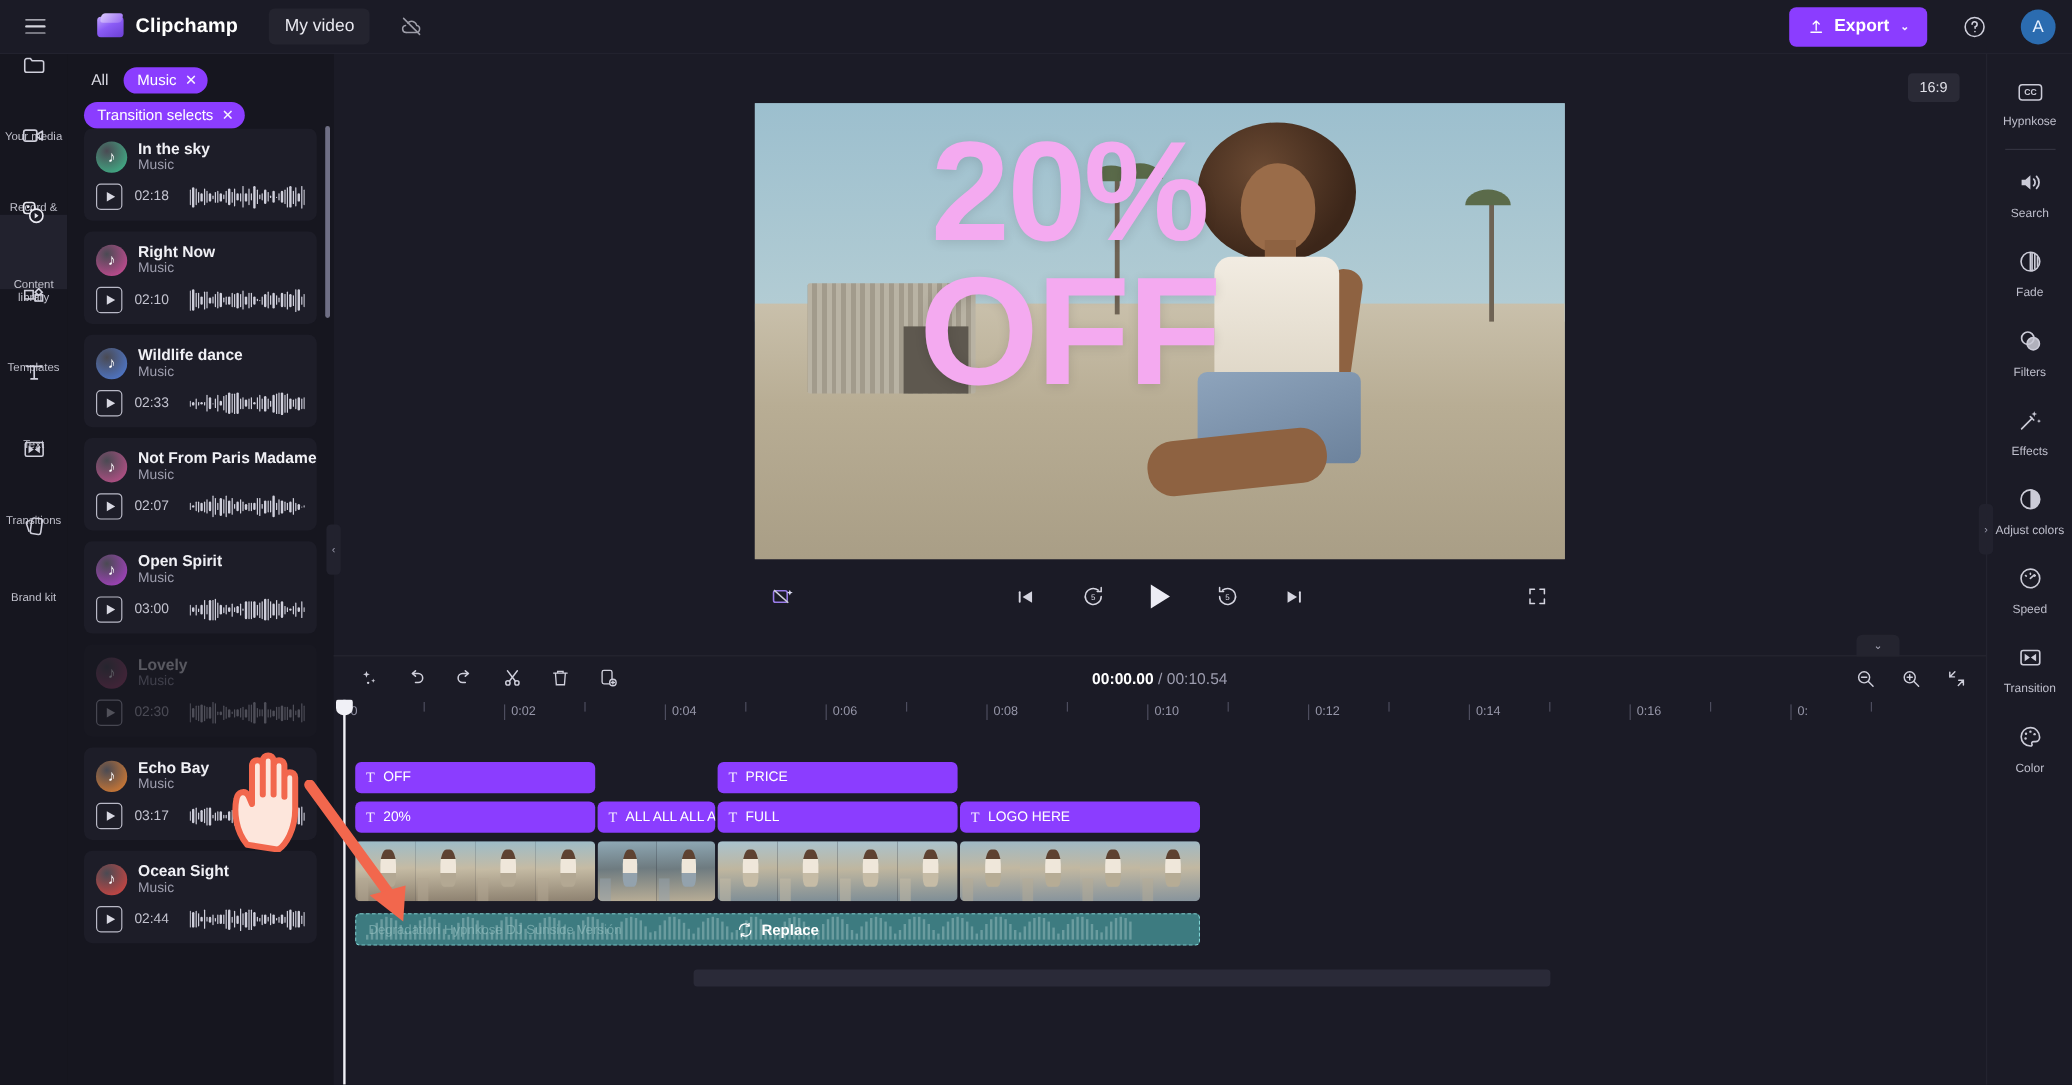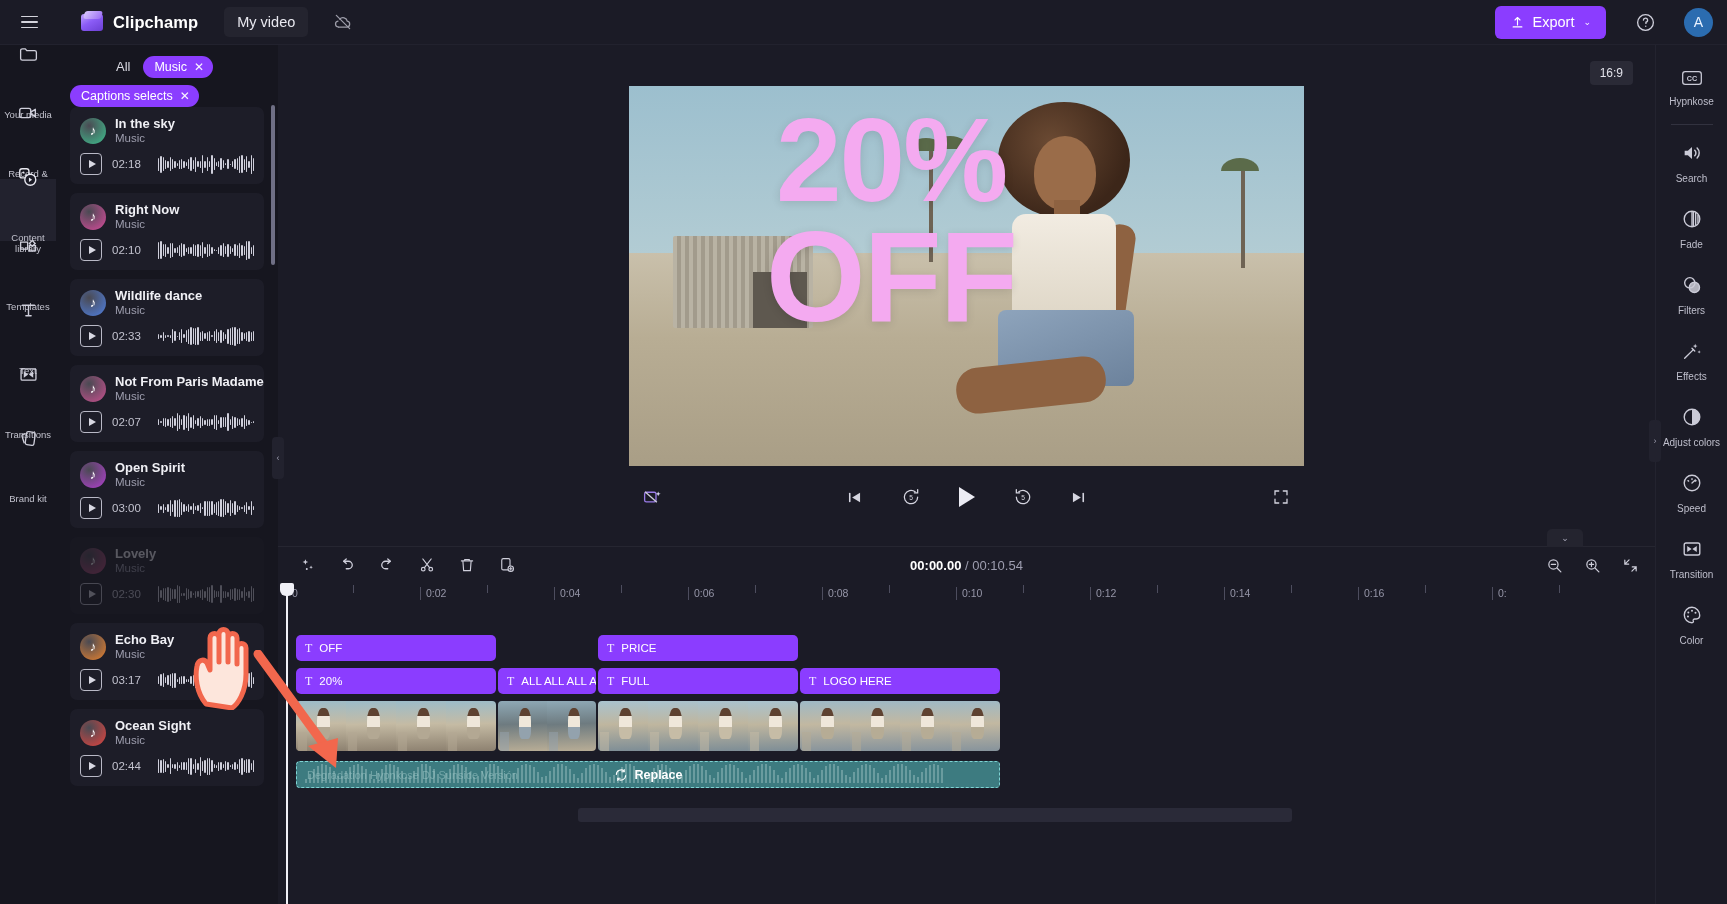--- a/index.html
+++ b/index.html
@@ -30,21 +30,21 @@
   .brand-name { font-size: 16.5px; font-weight: 600; letter-spacing: .1px; color: #fff; }
   .proj-name {
     margin-left: 14px; font-size: 14.5px; color: #e9e9f0;
     background: #24242f; border-radius: 5px; padding: 7px 13px; cursor: text;
   }
   .cloudoff { margin-left: 10px; width: 26px; height: 26px; display:flex; align-items:center; justify-content:center; opacity:.72; }
   .topbar-spacer { flex: 1; }
   .export-btn {
     display: flex; align-items: center; gap: 8px; background: #8b3dff; color: #fff;
     border: none; border-radius: 6px; height: 33px; padding: 0 15px; font-size: 14.5px;
-    font-family: inherit; font-weight: 400; cursor: pointer;
+    font-family: inherit; font-weight: 700; cursor: pointer;
   }
   .export-btn .caret { font-size: 9px; opacity: .95; margin-left:1px;}
   .help-btn { width: 30px; height: 30px; border-radius: 50%; display: flex; align-items: center;
     justify-content: center; margin-left: 12px; cursor: pointer; }
   .avatar { width: 29px; height: 29px; border-radius: 50%; background: #2b6cb0; color: #e9f2ff;
     display: flex; align-items: center; justify-content: center; font-size: 14px; margin-left: 12px; cursor: pointer; }
 
   
   .body { flex: 1; display: flex; min-height: 0; }
 
@@ -54,21 +54,21 @@
   .rail-item { height: 62px; display: flex; flex-direction: column; align-items: center; justify-content: center;
     gap: 4px; cursor: pointer; color: #c9c9d4; }
   .rail-item.active { background: #22222e; }
   .rail-item .lbl { font-size: 9.5px; line-height: 11px; text-align: center; color: #c1c1cc; margin-top: 40px; }
   .rail-item .ico { height: 22px; display: flex; align-items: center; }
 
   
   .panel { width: 222px; min-width: 222px; background: #16161f; position: relative;
     display: flex; flex-direction: column; padding: 10px 0 0 0; }
   .chips { display: flex; flex-wrap: wrap; gap: 7px; padding: 0 12px 0 14px; align-items: center; }
-  .chip-all { font-size: 13px; color: #d9d9e2; padding: 4px 6px; cursor: pointer; margin-left: 40px; }
+  .chip-all { font-size: 13px; color: #d9d9e2; padding: 4px 6px; cursor: pointer; }
   .chip { background: #8b3dff; color: #fff; border-radius: 12px; font-size: 12.5px;
     padding: 4px 9px 4px 11px; display: flex; align-items: center; gap: 7px; cursor: pointer; }
   .chip .x { font-size: 12px; opacity: .95; }
   .searchwrap { padding: 10px 14px 0 14px; }
   .searchbox { background: #22222e; border: 1px solid #2e2e3c; border-radius: 5px; height: 32px;
     display: flex; align-items: center; gap: 8px; padding: 0 10px; }
   .searchbox input { background: transparent; border: none; outline: none; color: #e2e2ea;
     font-size: 13px; font-family: inherit; width: 100%; }
   .searchbox input::placeholder { color: #8b8b9b; }
   .count { font-size: 12.5px; color: #b7b7c4; padding: 12px 14px 6px 14px; }
@@ -313,21 +313,21 @@
     </div>
 
     <div class="panel">
       <div class="chips">
         <div class="chip-all">All</div>
         <div class="chip">
           <span>Music</span>
           <span class="x">✕</span>
         </div>
         <div class="chip">
-          <span>Captions selects</span>
+          <span>Transition selects</span>
           <span class="x">✕</span>
         </div>
       </div>
       <div class="list" id="track-list">
           <div class="track-card">
             <div class="tc-top">
               <div class="disc" style="background:radial-gradient(circle at 35% 30%, #ffffff33, #3fbf8f)">♪</div>
               <div>
                 <div class="tc-title">In the sky</div>
                 <div class="tc-sub">Music</div>

